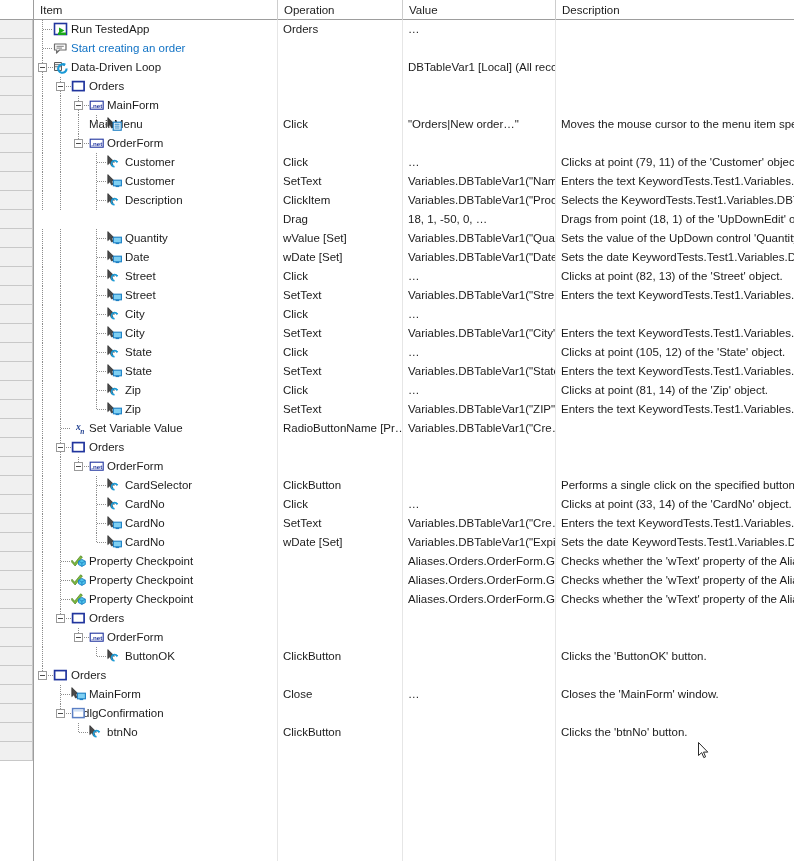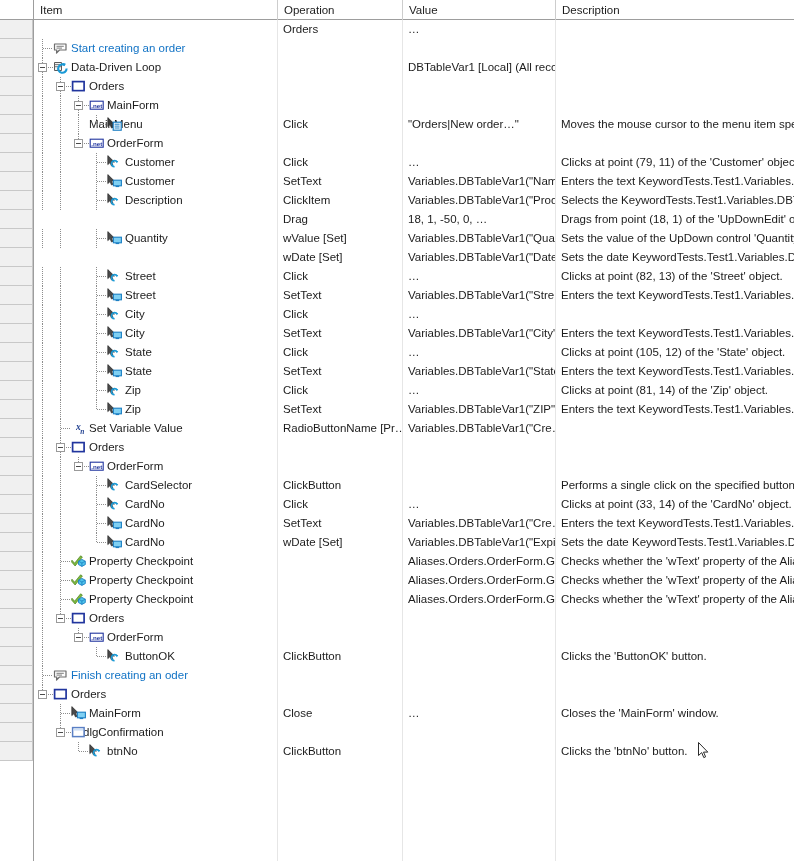--- a/index.html
+++ b/index.html
@@ -225,20 +225,34 @@
       <div class="hcell" style="left: 243px; width: 125px;">Operation</div>
       <div class="hcell" style="left: 521px; width: 239px;">Description</div>
       <div class="hcell" style="left: 368px; width: 153px;">Value</div>
     </div>
 
   <div id="grid">
       <div class="vline" style="left: 243px;"></div>
       <div class="vline" style="left: 368px;"></div>
       <div class="vline" style="left: 521px;"></div>
       <div class="row">
+        <div class="cell item">
+          <div class="itemwrap">
+            <div class="guide" style="left: 8px;"></div>
+            <div class="elbow" style="left: 9px; width: 10px;"></div>
+            <span class="ico" style="left: 19px;">
+              <svg width="16" height="15" viewBox="0 0 16 15">
+                <rect x="1.5" y="1.5" width="12" height="11" fill="#ffffff" stroke="#21359e" stroke-width="1.6"></rect>
+                <path d="M6 5.5 L11.5 8.6 L6 11.8 Z" fill="#19a819"></path>
+                <rect x="5" y="10.5" width="8" height="2.5" fill="#19a819"></rect>
+              </svg>
+            </span>
+            <span class="label" style="margin-left: 37px;">Run TestedApp</span>
+          </div>
+        </div>
         <div class="cell op">Orders</div>
         <div class="cell val">…</div>
         <div class="cell desc"></div>
       </div>
       <div class="row">
         <div class="cell item">
           <div class="itemwrap">
             <div class="guide" style="left: 8px;"></div>
             <div class="elbow" style="left: 9px; width: 10px;"></div>
             <span class="ico" style="left: 19px;">
@@ -446,20 +460,36 @@
               </svg>
             </span>
             <span class="label" style="margin-left: 91px;">Quantity</span>
           </div>
         </div>
         <div class="cell op">wValue [Set]</div>
         <div class="cell val">Variables.DBTableVar1("Qua…</div>
         <div class="cell desc">Sets the value of the UpDown control 'Quantity' to K…</div>
       </div>
       <div class="row">
+        <div class="cell item">
+          <div class="itemwrap">
+            <div class="guide" style="left: 8px;"></div>
+            <div class="guide" style="left: 26px;"></div>
+            <div class="guide" style="left: 62px;"></div>
+            <div class="elbow" style="left: 63px; width: 10px;"></div>
+            <span class="ico" style="left: 73px;">
+              <svg width="16" height="15" viewBox="0 0 16 15">
+                <path d="M0.8 0.6 L0.8 9.6 L3 7.6 L4.5 11 L6 10.3 L4.5 7.1 L7.4 7.1 Z" fill="#4a4a4a" stroke="#2a2a2a" stroke-width="0.7"></path>
+                <rect x="6.4" y="6.2" width="8" height="5.6" fill="#7fd0f3" stroke="#1b7fc4" stroke-width="1.1"></rect>
+                <rect x="8.6" y="11.8" width="3.6" height="1.3" fill="#1b7fc4"></rect>
+              </svg>
+            </span>
+            <span class="label" style="margin-left: 91px;">Date</span>
+          </div>
+        </div>
         <div class="cell op">wDate [Set]</div>
         <div class="cell val">Variables.DBTableVar1("Date")</div>
         <div class="cell desc">Sets the date KeywordTests.Test1.Variables.DBTabl…</div>
       </div>
       <div class="row">
         <div class="cell item">
           <div class="itemwrap">
             <div class="guide" style="left: 8px;"></div>
             <div class="guide" style="left: 26px;"></div>
             <div class="guide" style="left: 62px;"></div>
@@ -888,38 +918,20 @@
             <span class="label" style="margin-left: 91px;">ButtonOK</span>
           </div>
         </div>
         <div class="cell op">ClickButton</div>
         <div class="cell val"></div>
         <div class="cell desc">Clicks the 'ButtonOK' button.</div>
       </div>
       <div class="row">
         <div class="cell item">
           <div class="itemwrap">
-            <div class="guide" style="left: 8px;"></div>
-            <div class="elbow" style="left: 9px; width: 10px;"></div>
-            <span class="ico" style="left: 19px;">
-              <svg width="16" height="15" viewBox="0 0 16 15">
-                <path d="M1.5 3 L13 3 L13 9 L6.5 9 L3.5 12 L3.8 9 L1.5 9 Z" fill="#fdfdfd" stroke="#6d6d6d" stroke-width="1.2" stroke-linejoin="round"></path>
-                <path d="M3.5 5.3 H10.8 M3.5 7.1 H9" stroke="#6d6d6d" stroke-width="0.9"></path>
-              </svg>
-            </span>
-            <span class="label comment" style="margin-left: 37px;">Finish creating an oder</span>
-          </div>
-        </div>
-        <div class="cell op"></div>
-        <div class="cell val"></div>
-        <div class="cell desc"></div>
-      </div>
-      <div class="row">
-        <div class="cell item">
-          <div class="itemwrap">
             <div class="guide" style="left: 8px; height: 10px;"></div>
             <div class="elbow" style="left: 9px; width: 4px;"></div>
             <div class="exp" style="left: 4px;"></div>
             <div class="elbow" style="left: 14px; width: 5px;"></div>
             <span class="ico" style="left: 19px;">
               <svg width="16" height="15" viewBox="0 0 16 15">
                 <rect x="1.6" y="2.6" width="11.5" height="9" fill="#ffffff" stroke="#21359e" stroke-width="1.7"></rect>
                 <rect x="3" y="4" width="8.7" height="6.2" fill="#ffffff"></rect>
               </svg>
             </span>

